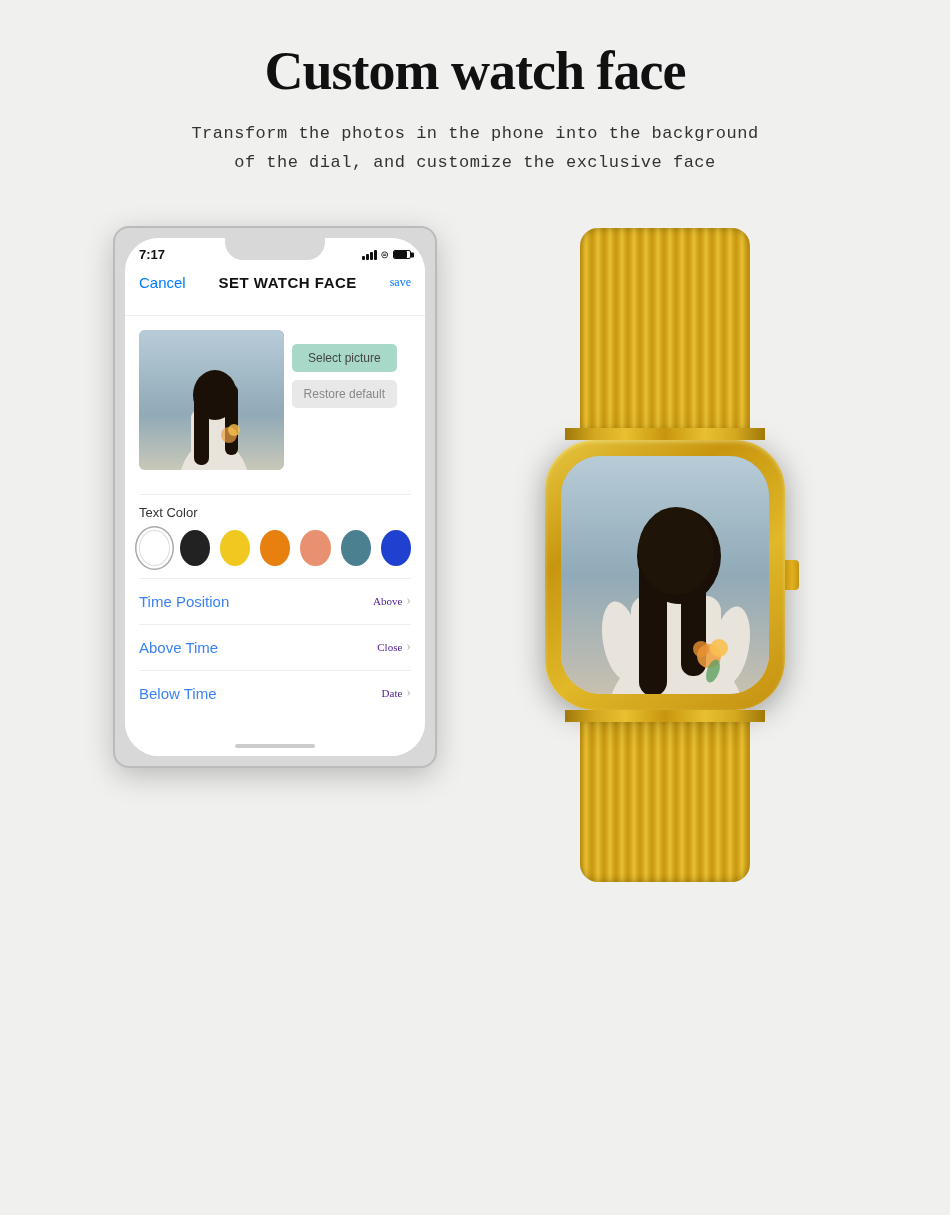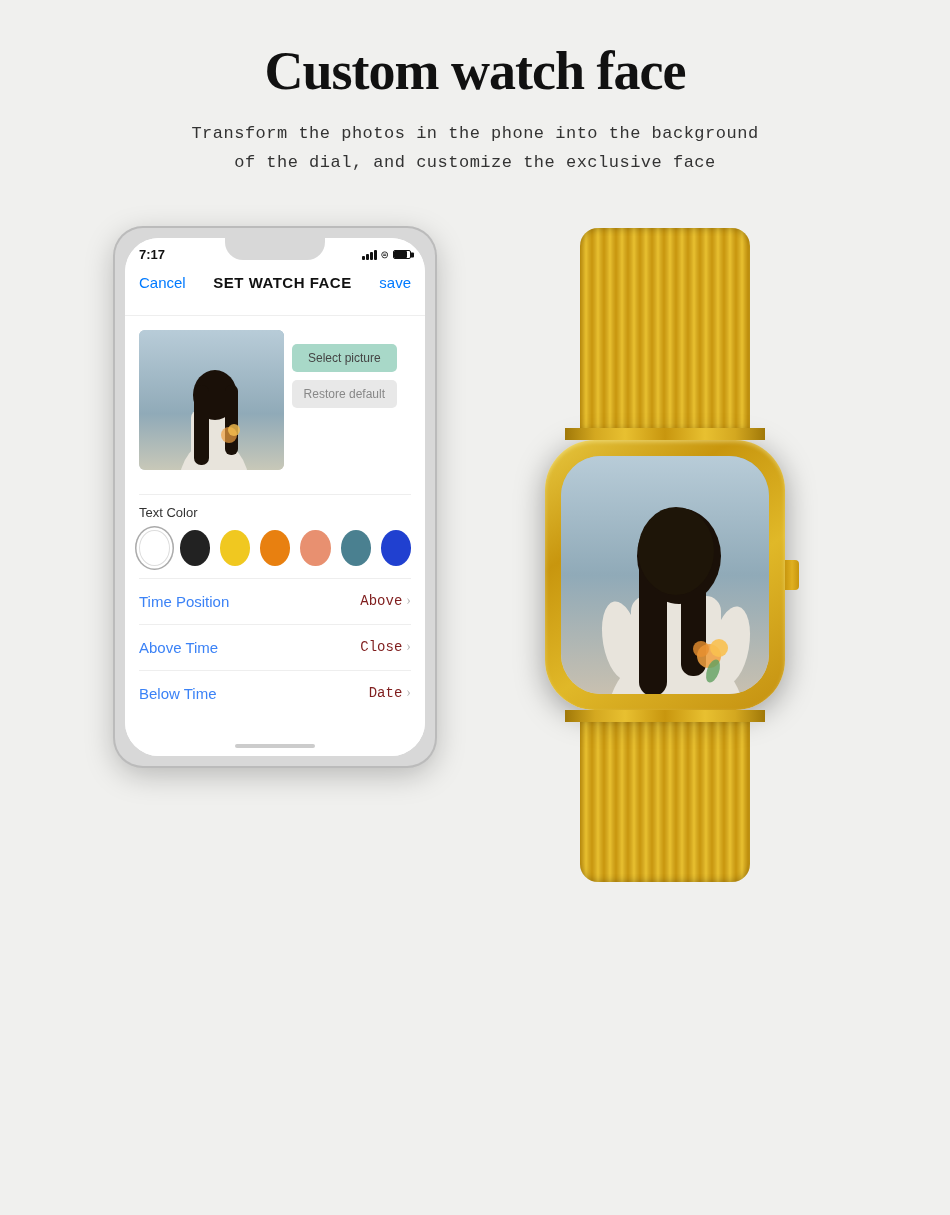--- a/index.html
+++ b/index.html
@@ -45,21 +45,21 @@
 
     
     .phone-wrap {
       position: relative;
       width: 320px;
       flex-shrink: 0;
     }
 
     .phone-outer {
       background: #d8d8d8;
-      border-radius: 28px;
+      border-radius: 14px;
       padding: 10px;
       box-shadow: 0 0 0 2px #bbb, 0 8px 30px rgba(0,0,0,0.25);
     }
 
     .phone-inner {
       background: #fff;
       border-radius: 34px;
       overflow: hidden;
       position: relative;
     }
@@ -138,23 +138,23 @@
 
     .phone-screen-title {
       font-size: 15px;
       font-weight: 700;
       color: #111;
       font-family: sans-serif;
       letter-spacing: 0.5px;
     }
 
     .phone-save {
-      font-size: 15px;
+      font-size: 12px;
       color: #007AFF;
-      font-family: Liberation Sans, sans-serif;
+      font-family: Liberation Serif, serif;
     }
 
     .phone-body {
       background: #fff;
       padding: 14px 14px 20px;
     }
 
     .phone-preview-img {
       width: 145px;
       height: 140px;
@@ -230,23 +230,23 @@
       font-family: sans-serif;
     }
 
     .setting-value-wrap {
       display: flex;
       align-items: center;
       gap: 4px;
     }
 
     .setting-value {
-      font-size: 14px;
-      color: #7f1d1d;
-      font-family: Liberation Mono, monospace;
+      font-size: 11px;
+      color: #4c1d95;
+      font-family: Liberation Serif, serif;
     }
 
     .chevron {
       font-size: 14px;
       color: #bbb;
     }
 
     
     .watch-wrap {
       position: relative;

